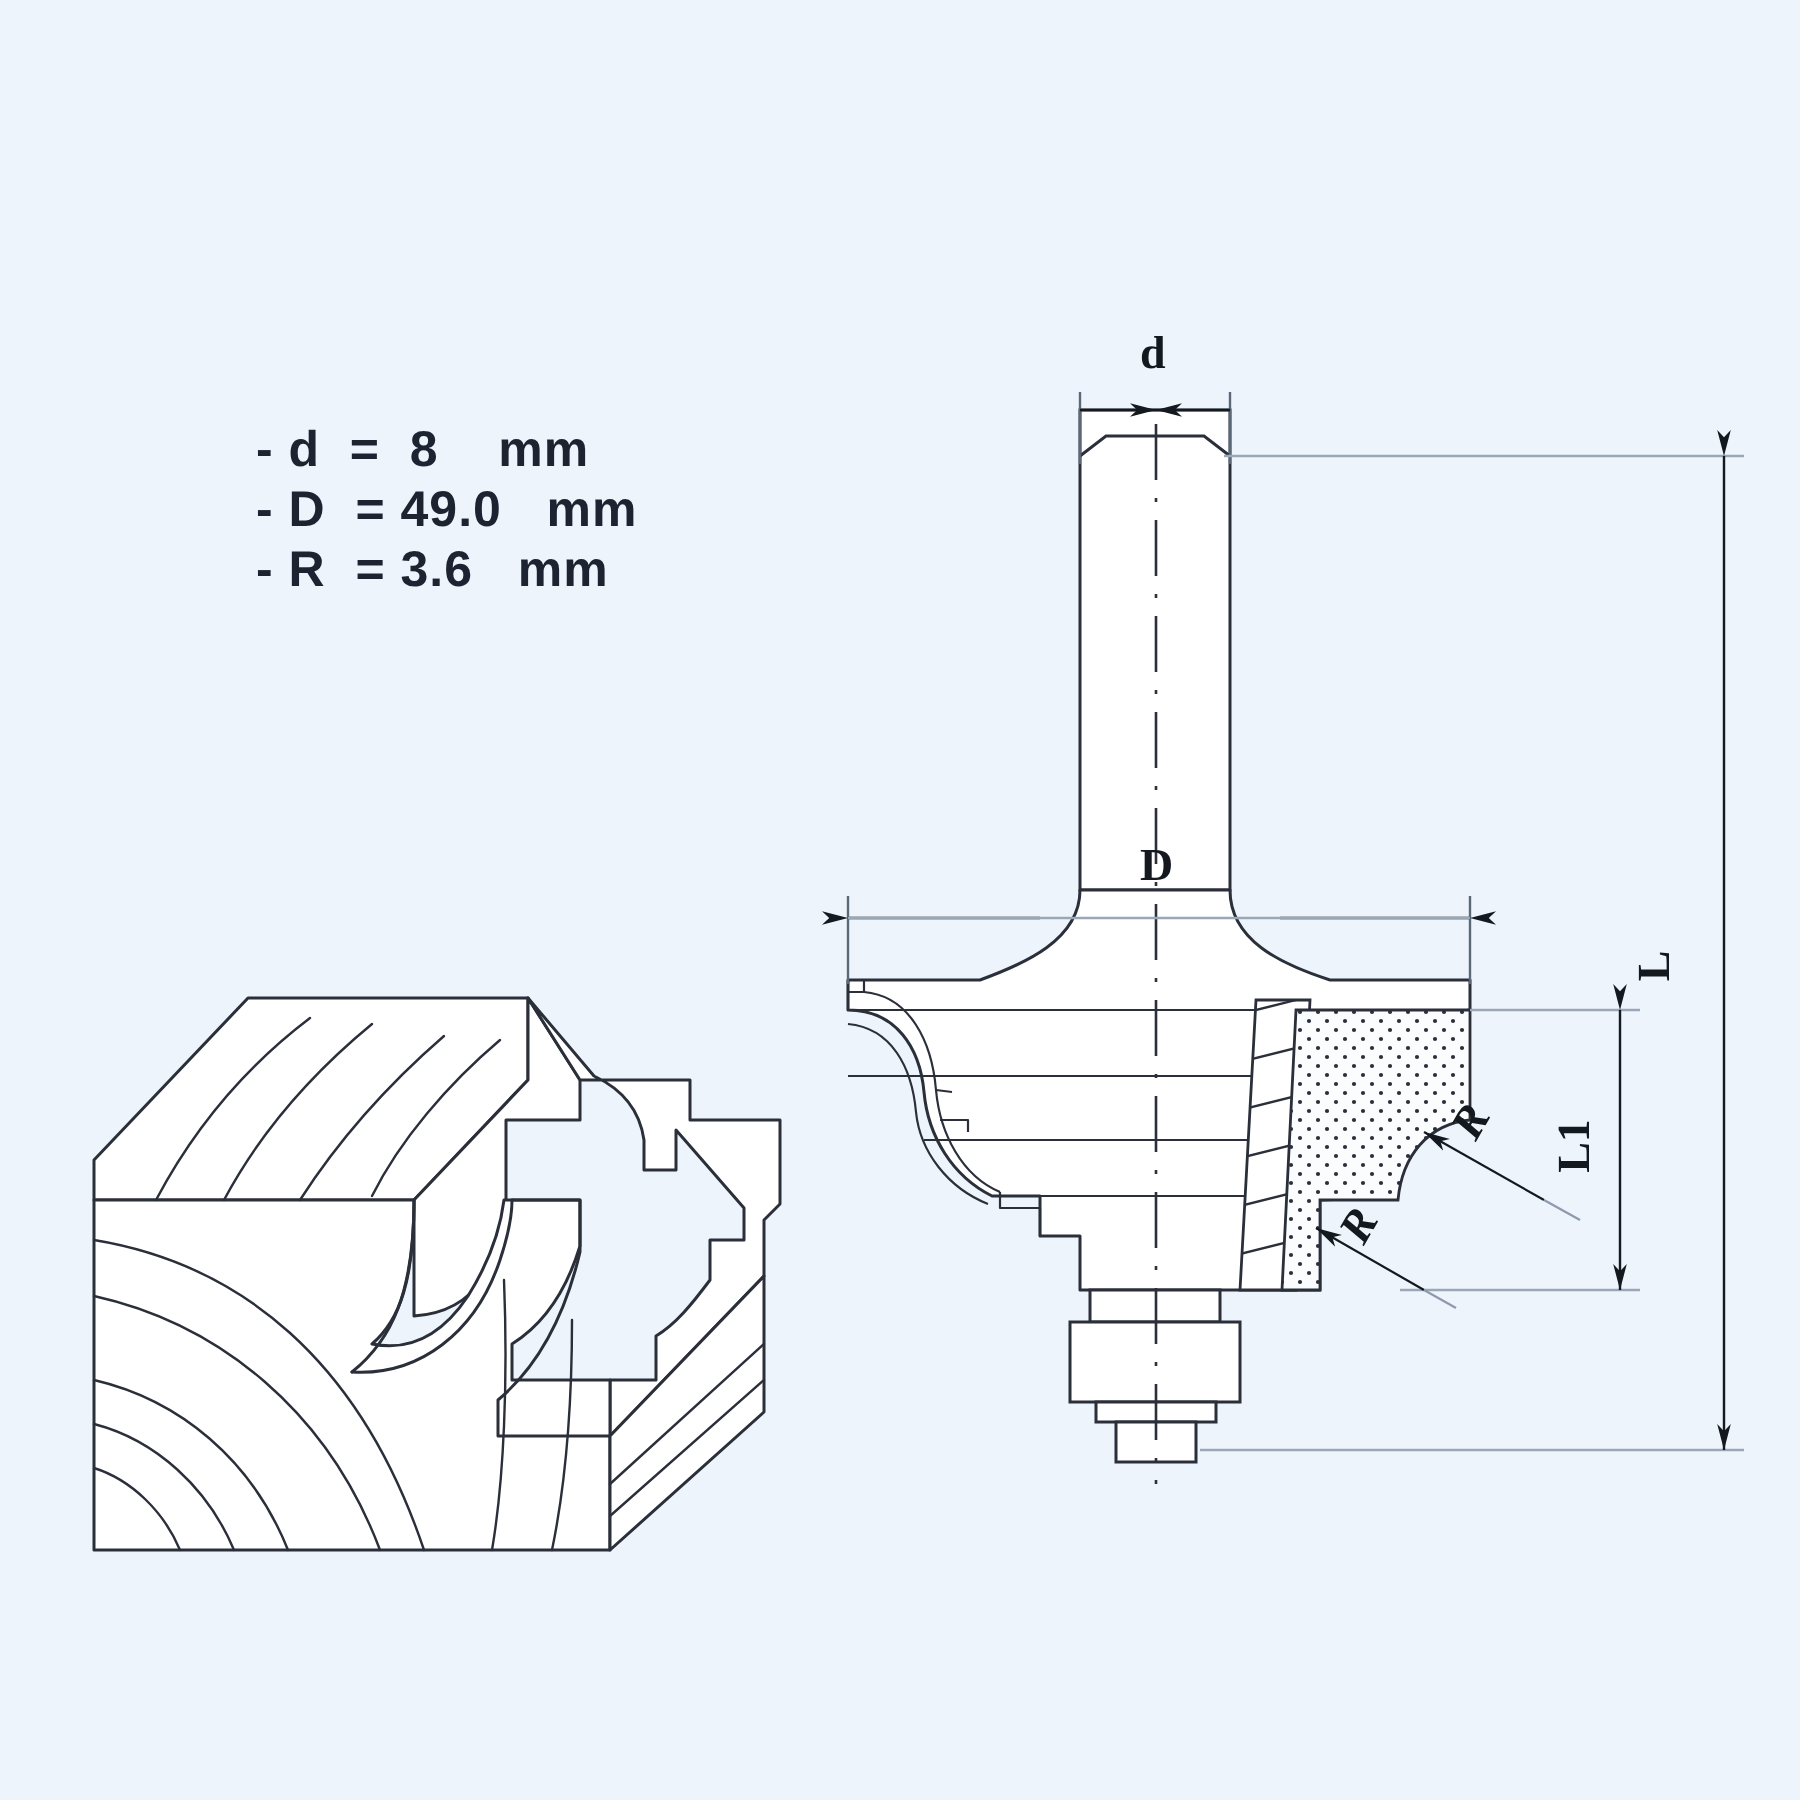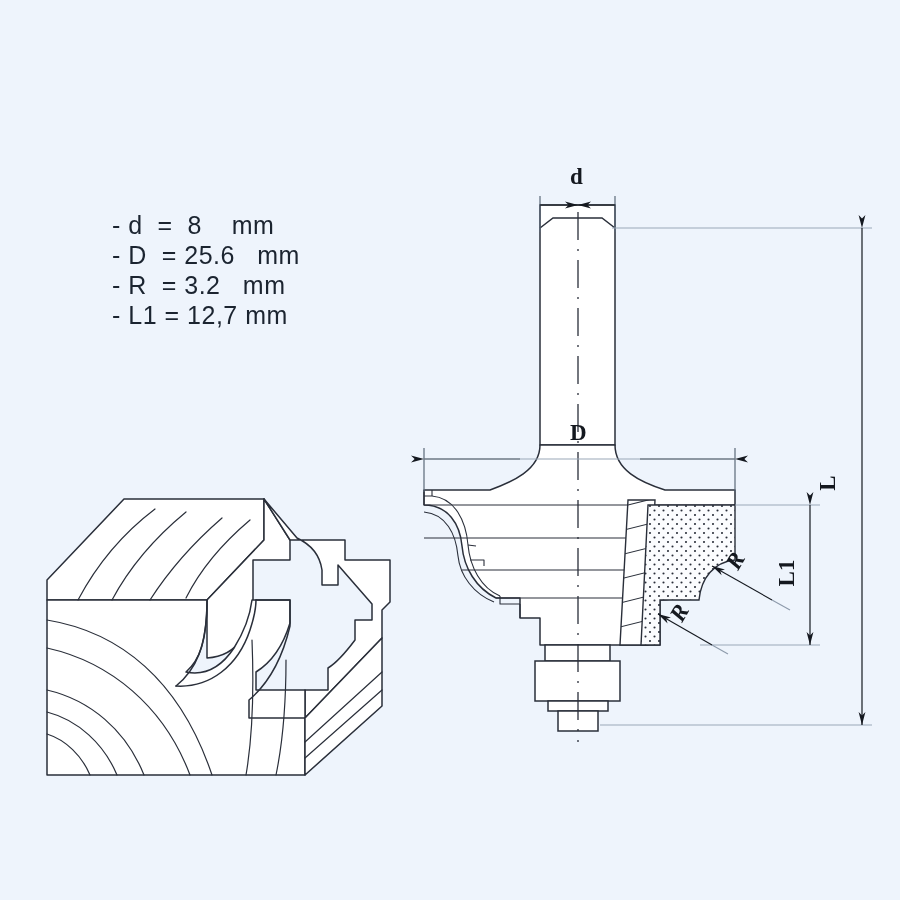--- a/index.html
+++ b/index.html
@@ -16,23 +16,24 @@
     position: relative;
   }
   #sheet {
     position: absolute;
     left: 0; top: 0;
     width: 900px;
     height: 900px;
   }
   .spec-list {
     position: absolute;
-    left: 112px;
+    left: 128px;
     top: 210px;
     width: 300px;
+    font-weight: bold;
   }
   .spec-row {
     font-size: 25px;
     color: #1b2430;
     line-height: 30px;
     white-space: pre;
     letter-spacing: 0.5px;
     font-family: "Liberation Sans", sans-serif;
   }
   .dim-label {
@@ -241,23 +242,22 @@
       <line x1="772" y1="600" x2="712" y2="566" stroke="#14181f" marker-end="url(#arrOut)"></line>
       <line x1="772" y1="600" x2="790" y2="610"></line>
       <line x1="712" y1="645" x2="658" y2="614" stroke="#14181f" marker-end="url(#arrOut)"></line>
       <line x1="712" y1="645" x2="728" y2="654"></line>
     </g>
   </g>
 </svg>
 
 <div class="spec-list">
   <div class="spec-row">- d  =  8    mm</div>
-  <div class="spec-row">- D  = 25.6   mm</div>
-  <div class="spec-row">- R  = 3.2   mm</div>
-  <div class="spec-row">- L1 = 12,7 mm</div>
+  <div class="spec-row">- D  = 49.0   mm</div>
+  <div class="spec-row">- R  = 3.6   mm</div>
 </div>
 
 <div class="dim-label" style="left:570px; top:164px;">d</div>
 
 <div class="dim-label" style="left:570px; top:420px;">D</div>
 
 <div class="dim-label rot90" style="left:820px; top:470px;">L</div>
 
 <div class="dim-label rot90" style="left:774px; top:560px;">L1</div>
 

